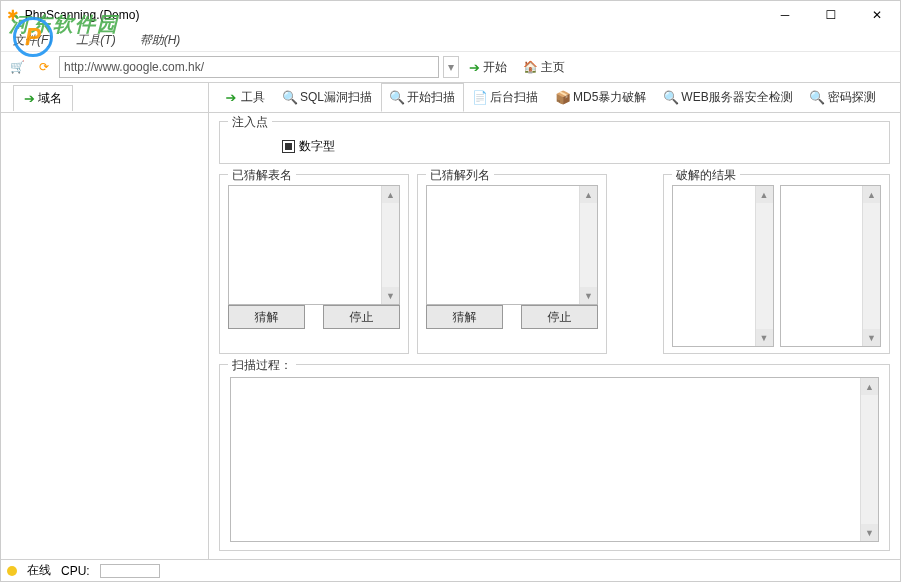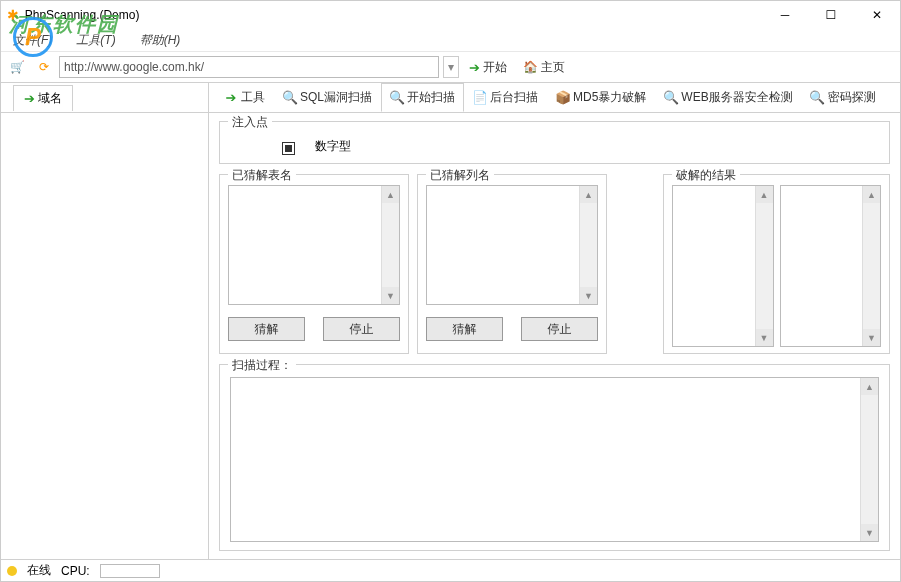--- a/index.html
+++ b/index.html
@@ -37,32 +37,32 @@
     .box-yellow { color: #e6a23c; font-size: 13px; }
 
     .tab-content { flex: 1; padding: 8px 10px; display: flex; flex-direction: column; gap: 10px; overflow: hidden; }
 
     .fieldset { border: 1px solid #d0d0d0; padding: 8px 10px; position: relative; }
     .fieldset-legend { position: absolute; top: -8px; left: 8px; background: #fff; padding: 0 4px; color: #333; }
     .injection-row { display: flex; align-items: center; gap: 8px; margin-top: 6px; }
     .injection-input { flex: 1; height: 22px; border: 1px solid #999; padding: 0 4px; }
     .btn { height: 24px; padding: 0 14px; border: 1px solid #999; background: #e8e8e8; cursor: pointer; color: #333; }
     .btn:disabled { color: #aaa; }
-    .checkbox-row { display: flex; align-items: flex-end; gap: 20px; margin-top: 8px; margin-left: 52px; }
+    .checkbox-row { display: flex; align-items: center; gap: 4px; margin-top: 8px; margin-left: 52px; }
     .cb { width: 13px; height: 13px; border: 1px solid #333; display: inline-block; position: relative; }
     .cb.checked::after { content: ''; position: absolute; left: 2px; top: 2px; width: 7px; height: 7px; background: #333; }
 
     .cols { display: flex; gap: 8px; height: 180px; }
     .col-group { display: flex; flex-direction: column; gap: 0; justify-content: flex-end; }
     .col-list { flex: 1; border: 1px solid #bbb; background: #fff; position: relative; }
     .col-list::after { content: ''; position: absolute; right: 0; top: 0; bottom: 0; width: 17px; background: #f0f0f0; border-left: 1px solid #ddd; }
     .col-list .scroll-up, .col-list .scroll-down { position: absolute; right: 0; width: 17px; height: 17px; background: #e8e8e8; display: flex; align-items: center; justify-content: center; color: #888; font-size: 9px; z-index: 1; }
     .col-list .scroll-up { top: 0; }
     .col-list .scroll-down { bottom: 0; }
-    .col-buttons { display: flex; gap: 18px; margin-top: 12px; }
+    .col-buttons { display: flex; gap: 18px; margin-top: 0; }
     .col1 { width: 190px; }
     .col2 { width: 190px; }
     .col3 { flex: 1; display: flex; flex-direction: column; padding-left: 48px; }
     .col3-inner { display: flex; gap: 6px; flex: 1; }
     .col3a { width: 120px; }
     .col3b { flex: 1; }
 
     .process-area { flex: 1; min-height: 80px; }
     .process-box { width: 100%; height: calc(100% - 4px); border: 1px solid #bbb; background: #fff; position: relative; margin-top: 4px; }
     .process-box::after { content: ''; position: absolute; right: 0; top: 0; bottom: 0; width: 17px; background: #f0f0f0; border-left: 1px solid #ddd; }

